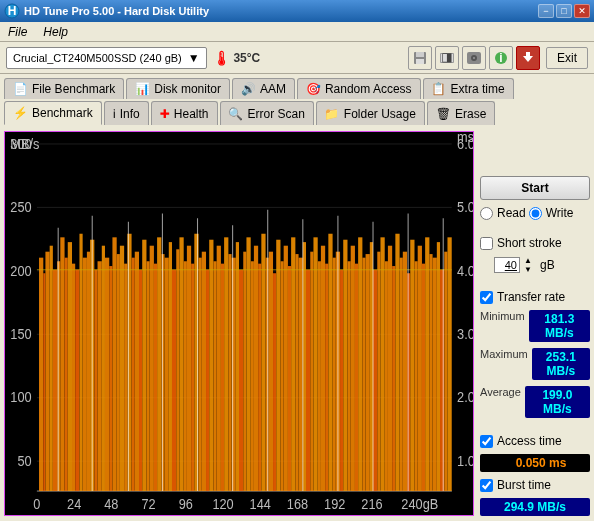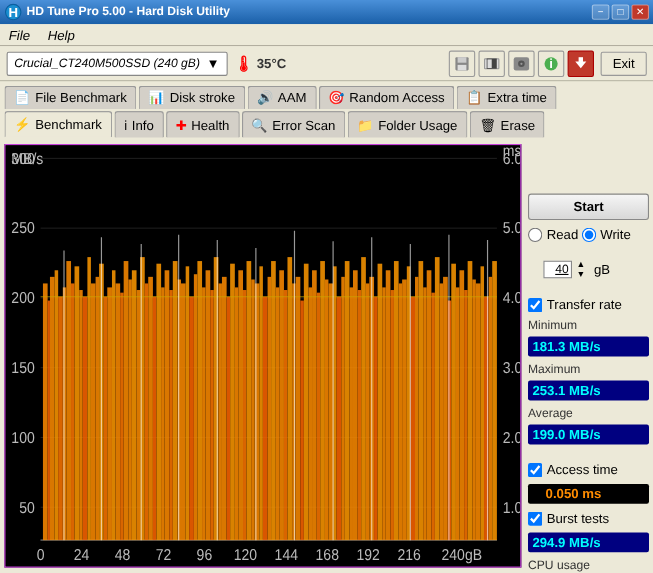--- a/index.html
+++ b/index.html
@@ -44,21 +44,21 @@
       padding: 4px 6px;
       display: flex;
       align-items: center;
       gap: 6px;
       border-bottom: 1px solid #aca899;
       height: 32px;
     }
     .drive-select {
       display: flex; align-items: center; gap: 2px;
       border: 1px solid #888; background: white; padding: 2px 6px;
-      height: 22px; border-radius: 2px; font-style: italic;
+      height: 22px; border-radius: 2px;
     }
     .temp-badge {
       display: flex; align-items: center; gap: 3px;
       font-size: 11px; font-weight: bold; color: #333;
     }
     .temp-icon { color: red; font-size: 14px; }
     .toolbar-icons { display: flex; gap: 3px; margin-left: auto; }
     .toolbar-icon-btn {
       width: 24px; height: 24px; background: #ECE9D8; border: 1px solid #999;
       display: flex; align-items: center; justify-content: center; cursor: pointer;
@@ -118,25 +118,25 @@
 
     .checkbox-row { display: flex; align-items: center; gap: 4px; font-size: 11px; }
     .checkbox-row input { margin: 0; }
 
     .spin-row { display: flex; align-items: center; gap: 4px; margin-left: 14px; }
     .spin-input {
       width: 26px; border: 1px solid #888; text-align: right; padding: 1px 2px; font-size: 11px; text-decoration: underline;
     }
     .spin-btn { width: 12px; font-size: 8px; cursor: pointer; }
 
-    .stat-section { display: flex; flex-direction: column; gap: 4px; }
+    .stat-section { display: flex; flex-direction: row; gap: 4px; }
     .stat-label { font-size: 11px; color: #333; }
     .stat-value {
       background: #000080; color: #00FFFF; font-size: 12px; font-weight: bold;
-      padding: 2px 4px; border-radius: 2px;
+      text-align: center; padding: 2px 4px; border-radius: 2px;
     }
     .stat-value.orange { background: #000; color: #FF8C00; padding-left: 16px; }
 
     .divider { height: 1px; background: #999; margin: 2px 0; }
   </style>
 </head>
 <body>
 
 <div class="title-bar">
   <div class="title-bar-left">
@@ -208,21 +208,21 @@
 </div>
 
 <div class="tabs-container">
   <div class="tabs-row">
     <div class="tab">
       <span>📄</span>
       <span>File Benchmark</span>
     </div>
     <div class="tab">
       <span>📊</span>
-      <span>Disk stroke</span>
+      <span>Disk monitor</span>
     </div>
     <div class="tab">
       <span>🔊</span>
       <span>AAM</span>
     </div>
     <div class="tab">
       <span>🎯</span>
       <span>Random Access</span>
     </div>
     <div class="tab">
@@ -446,20 +446,24 @@
         <span>Read</span>
       </label>
       <label class="radio-item">
         <input type="radio" name="rw" value="write" checked="" style="">
         <span>Write</span>
       </label>
     </div>
 
     <div class="divider"></div>
 
+    <div class="checkbox-row">
+      <input type="checkbox" style="">
+      <span>Short stroke</span>
+    </div>
     <div class="spin-row">
       <input class="spin-input" type="text" value="40" style="">
       <div style="display:flex;flex-direction:column;">
         <div class="spin-btn">▲</div>
         <div class="spin-btn">▼</div>
       </div>
       <span>gB</span>
     </div>
 
     <div class="divider"></div>
@@ -487,20 +491,20 @@
     <div class="divider"></div>
 
     <div class="checkbox-row">
       <input type="checkbox" checked="" style="">
       <span>Access time</span>
     </div>
     <div class="stat-value orange">0.050 ms</div>
 
     <div class="checkbox-row">
       <input type="checkbox" checked="" style="">
-      <span>Burst tests</span>
+      <span>Burst time</span>
     </div>
     <div class="stat-value">294.9 MB/s</div>
 
     <span class="stat-label">CPU usage</span>
     <div class="stat-value orange">0.8%</div>
   </div>
 </div>
 
 </body></html>

